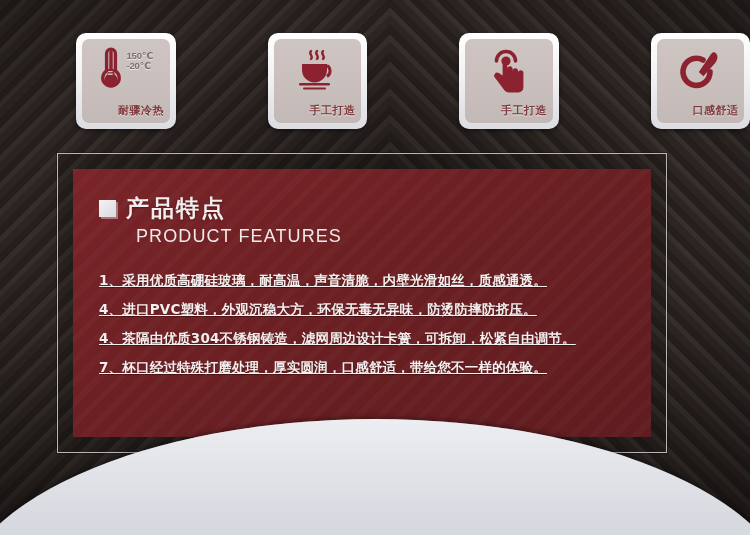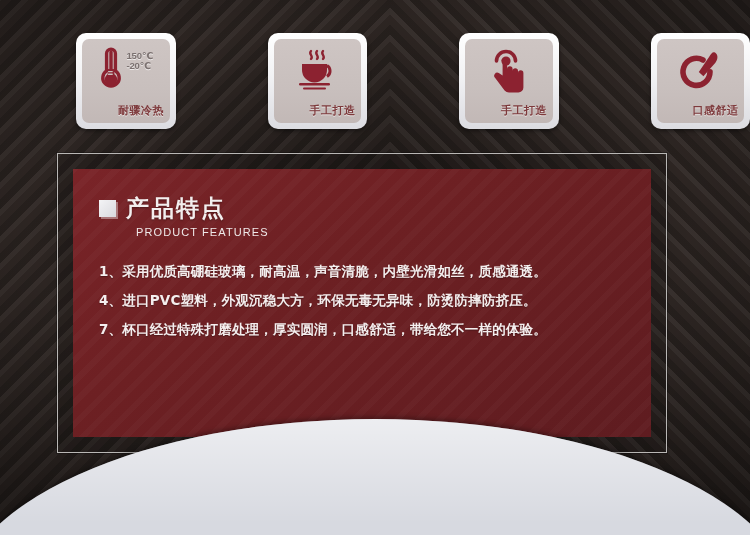--- a/index.html
+++ b/index.html
@@ -124,35 +124,36 @@
     flex:0 0 auto;
   }
   .title-cn{
     font-size:23px; font-weight:bold; color:#f3eeee;
     letter-spacing:2px;
     font-family:"DejaVu Sans","Liberation Sans",sans-serif;
     text-shadow:0 1px 2px rgba(0,0,0,0.35);
   }
   .title-en{
     margin-left:37px; margin-top:2px;
-    font-size:11px; font-weight:normal; color:#efe9e9;
+    font-size:18px; font-weight:normal; color:#efe9e9;
     letter-spacing:1.1px;
     font-family:"Liberation Sans",sans-serif;
   }
 
   ul.feat-list{ list-style:none; margin-top:19px; padding:0; }
   ul.feat-list li{
     font-size:13.5px;
     color:#f4eeee;
     font-weight:bold;
     letter-spacing:0.2px;
     padding:5.5px 0;
     font-family:"DejaVu Sans","Liberation Sans",sans-serif;
     text-shadow:0 1px 1px rgba(0,0,0,0.30);
     white-space:nowrap;
+    text-decoration:underline;
   }
 </style>
 </head>
 <body>
 
 <div id="bg">
   <div class="stripe-left"></div>
   <div class="stripe-right"></div>
   <div class="vig"></div>
 </div>
@@ -235,20 +236,21 @@
 
       <div class="title-row">
         <span class="title-square"></span>
         <span class="title-cn">产品特点</span>
       </div>
       <div class="title-en">PRODUCT FEATURES</div>
 
       <ul class="feat-list">
         <li>1、采用优质高硼硅玻璃，耐高温，声音清脆，内壁光滑如丝，质感通透。</li>
         <li>4、进口PVC塑料，外观沉稳大方，环保无毒无异味，防烫防摔防挤压。</li>
+        <li>4、茶隔由优质304不锈钢铸造，滤网周边设计卡簧，可拆卸，松紧自由调节。</li>
         <li>7、杯口经过特殊打磨处理，厚实圆润，口感舒适，带给您不一样的体验。</li>
       </ul>
 
     </div>
   </div>
 </div>
 
 <div class="bottom-curve"></div>
 <div class="bottom-curve-shade"></div>
 

